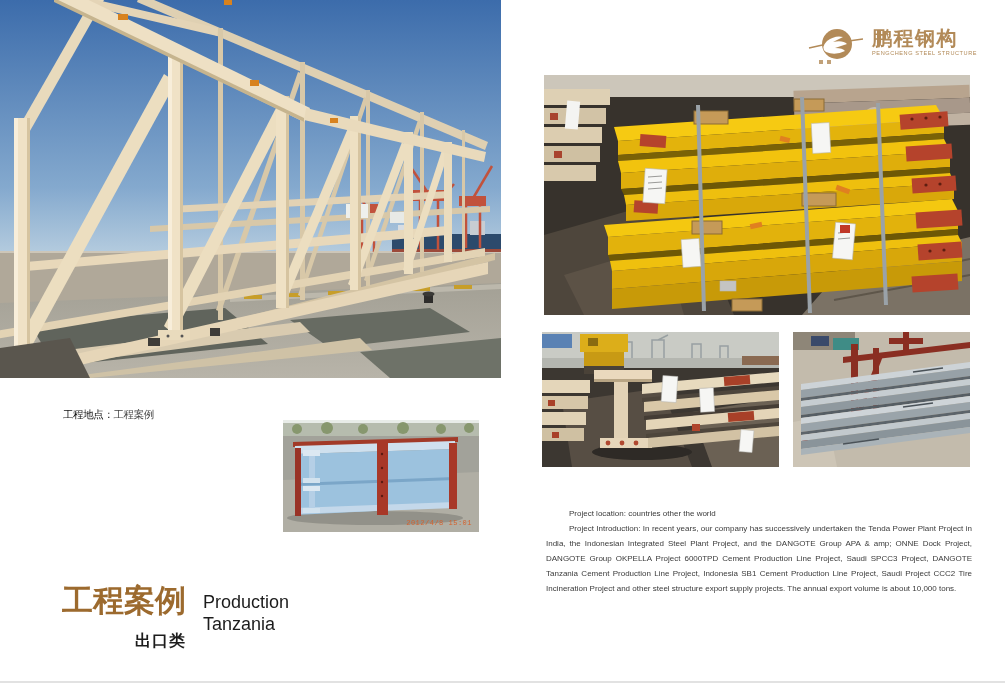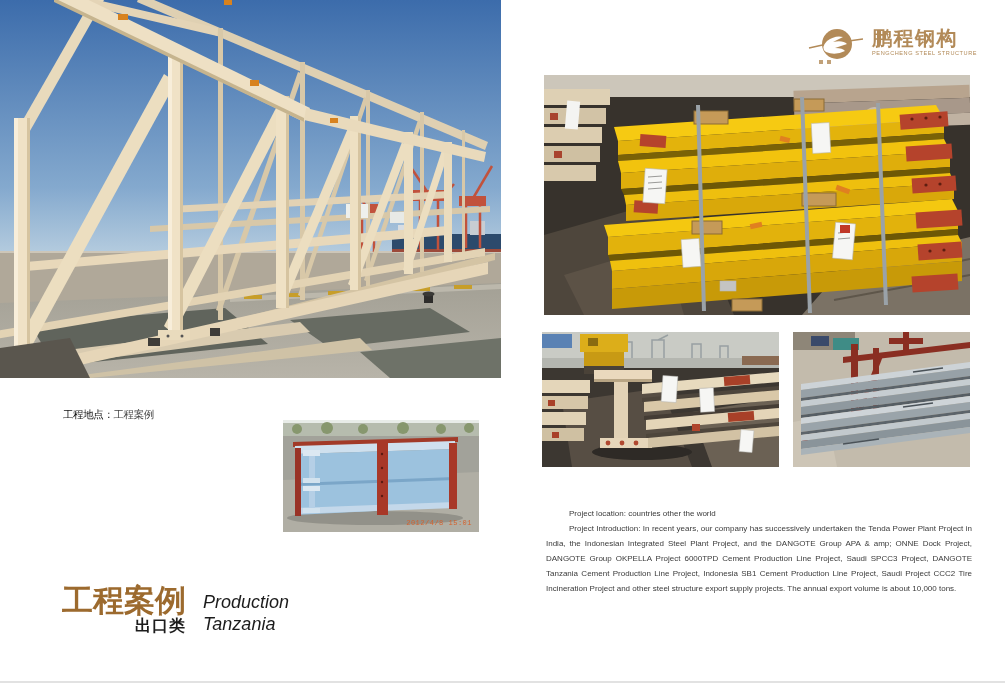--- a/index.html
+++ b/index.html
@@ -18,22 +18,22 @@
 
   
   .cn-block{position:absolute;left:48px;top:403px;width:238px;
     font-size:10.5px;line-height:22.2px;letter-spacing:-0.4px;color:#454545;text-align:justify;}
   .cn-block p{margin:0;text-indent:15px;}
   .cn-label{font-weight:normal;color:#111;}
 
   
   .title-block{position:absolute;left:62px;top:585px;display:flex;align-items:flex-start;gap:12px;}
   .title-cn{font-size:31px;font-weight:bold;color:#9c6a2e;letter-spacing:0px;line-height:31px;white-space:nowrap;}
-  .title-cat{font-size:16px;font-weight:bold;color:#1c1c1c;text-align:right;margin-top:0;letter-spacing:1px;}
-  .title-en{font-size:18px;color:#1c1c1c;line-height:22px;margin-left:5px;margin-top:6px;font-style:italic;}
+  .title-cat{font-size:16px;font-weight:bold;color:#1c1c1c;text-align:right;margin-top:15px;letter-spacing:1px;}
+  .title-en{font-size:18px;color:#1c1c1c;line-height:22px;margin-left:5px;margin-top:6px;}
 
   
   .en-block{position:absolute;left:546px;top:506px;width:426px;
     font-size:8px;line-height:15px;color:#3a3a3a;text-align:justify;}
   .en-block p{margin:0;text-indent:23px;}
 
   
   #photo-main  {left:0;    top:0;    width:501px;height:378px;}
   #photo-yellow{left:544px; top:75px; width:426px;height:240px;}
   #photo-cream {left:542px; top:332px;width:237px;height:135px;}

